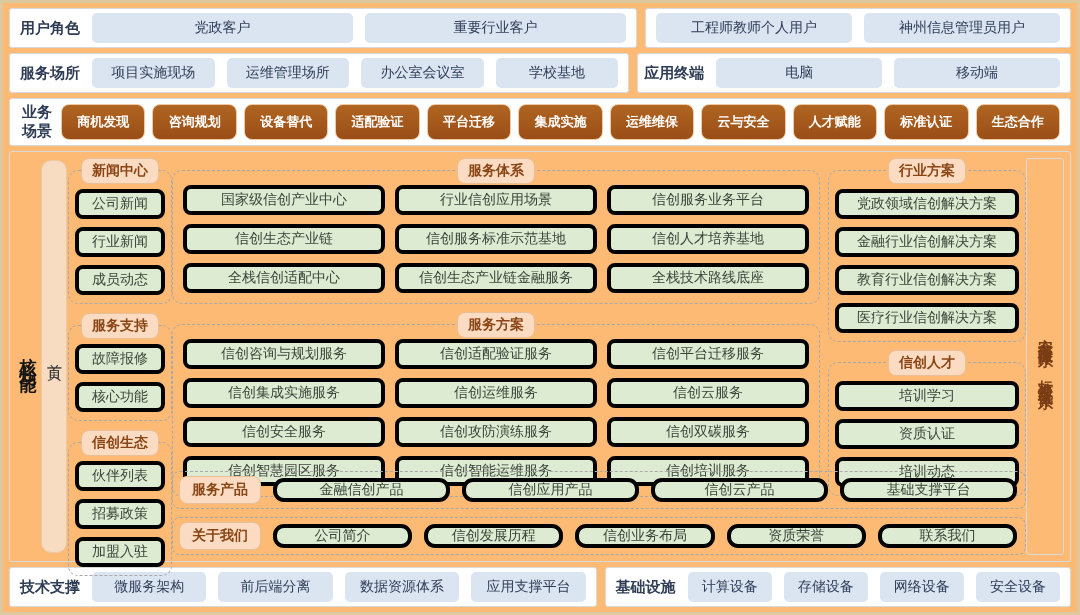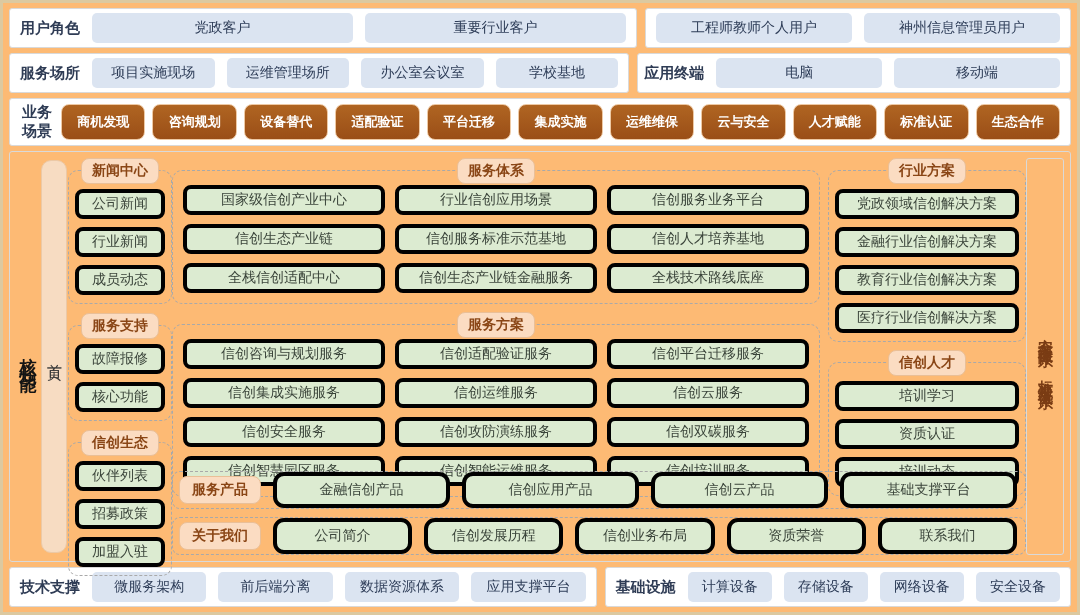--- a/index.html
+++ b/index.html
@@ -61,21 +61,21 @@
   .gb-sol { flex:4; margin-top:14px; }
   .right-col { width:198px; display:flex; flex-direction:column; gap:8px; }
   .band-row {
     position:relative; border:1px dashed #a9a9a9; border-radius:8px; margin-top:8px;
     padding:4px 8px; display:flex; align-items:center; gap:12px; height:38px;
   }
   .band-label {
     background:#fbdcc2; border:1px solid #eabf97; border-radius:8px; margin-left:-2px;
     padding:4px 12px; font-size:14px; font-weight:bold; color:#8a4616; white-space:nowrap;
   }
-  .band-row .btn-green { height:36px; flex:1;border-radius:11px; }
+  .band-row .btn-green { height:24px; flex:1;border-radius:11px; }
   .security-bar {
     width:38px; border:1px solid #d9d9d9; border-radius:3px;
     display:flex; flex-direction:column; align-items:center; justify-content:center; gap:24px;
   }
   .vtext {
     writing-mode:vertical-rl; text-orientation:upright; letter-spacing:3px;
     font-size:15px; font-weight:bold; color:#7a3c14;
   }
 </style>
 </head>

